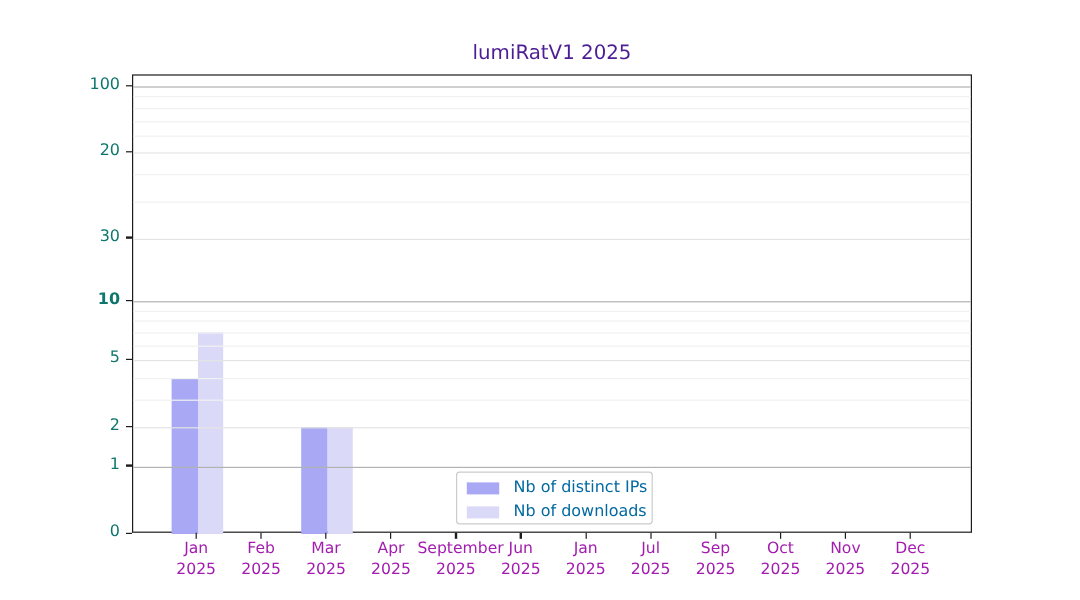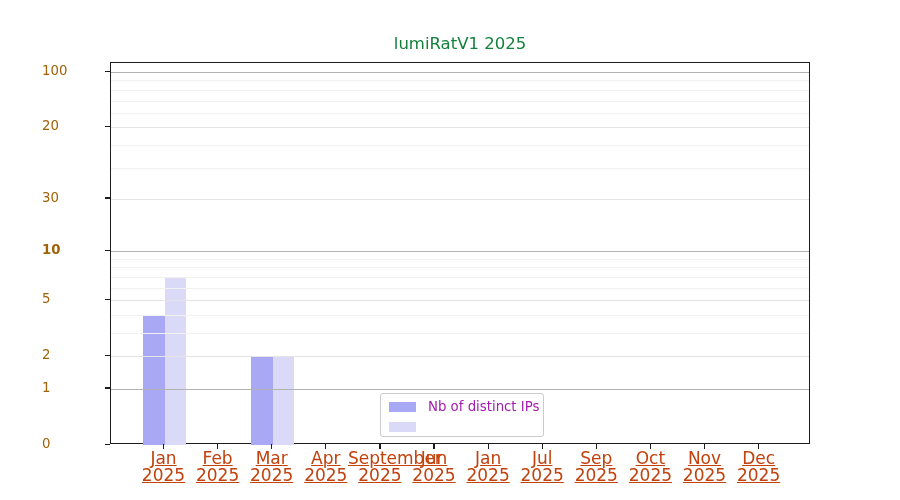--- a/index.html
+++ b/index.html
@@ -3,66 +3,67 @@
 <meta charset="utf-8">
 <style>
   html,body{margin:0;padding:0;background:#fff;}
   #figure{
     position:relative;width:900px;height:500px;background:#ffffff;
     font-family:"DejaVu Sans","Liberation Sans",sans-serif;color:#000;
     overflow:hidden;
   }
   #chart-title{
     position:absolute;left:110px;top:34px;width:700px;
-    text-align:center;font-size:16.5px;line-height:20px;color:#15803d;
+    text-align:center;font-size:16.5px;line-height:20px;color:#4c1d95;
   }
   #plot-area{
     position:absolute;left:110px;top:62px;width:700px;height:382px;
     border:1px solid #1c1c1c;box-sizing:border-box;background:#fff;
   }
   .gridline{position:absolute;left:0;right:0;height:1px;}
   .gridline.decade{background:#b2b2b2;}
   .gridline.major{background:#e4e4e4;}
   .gridline.minor{background:#f1f1f1;}
   .bar{position:absolute;}
   .ytick-mark{position:absolute;width:5px;height:1.3px;background:#1c1c1c;}
   .ytick-label{
-    position:absolute;width:58px;text-align:left;
-    font-size:13.3px;line-height:16px;color:#a16207;
+    position:absolute;width:58px;text-align:right;
+    font-size:13.3px;line-height:16px;color:#0f766e;
   }
   .xtick-mark{position:absolute;width:1.3px;height:4.5px;background:#1c1c1c;}
   .xtick-label{
     position:absolute;width:64px;text-align:center;
-    font-size:17px;line-height:16.5px;color:#c2410c;text-decoration:underline;
+    font-size:13px;line-height:16.5px;color:#a21caf;
   }
   #legend{
     position:absolute;left:269px;top:330px;width:164px;height:44px;
     background:rgba(255,255,255,0.9);border:1px solid #cccccc;border-radius:3px;
     box-sizing:border-box;z-index:5;
   }
   .legend-row{position:absolute;left:0;width:100%;height:20px;}
   .legend-swatch{position:absolute;left:8px;top:5px;width:27px;height:10px;}
   .legend-label{
     position:absolute;left:47px;top:0;font-size:13.3px;line-height:20px;
-    white-space:nowrap;color:#a21caf;
+    white-space:nowrap;color:#0369a1;
   }
 </style>
 </head>
 <body>
 
 <div id="figure">
   <div id="chart-title">lumiRatV1 2025</div>
   <div id="plot-area">
     <div id="legend">
         <div class="legend-row" style="top: 3px;">
           <div class="legend-swatch" style="background: rgb(168, 168, 244);"></div>
           <div class="legend-label">Nb of distinct IPs</div>
         </div>
         <div class="legend-row" style="top: 23px;">
           <div class="legend-swatch" style="background: rgb(218, 218, 248);"></div>
+          <div class="legend-label">Nb of downloads</div>
         </div>
       </div>
   <div class="bar" style="left: 32px; width: 21.5px; top: 251.948px; height: 130.052px; background: rgb(168, 168, 244);"></div>
       <div class="bar" style="left: 140.2px; width: 21.5px; top: 293.226px; height: 88.7742px; background: rgb(168, 168, 244);"></div>
       <div class="bar" style="left: 53.5px; width: 21.5px; top: 213.969px; height: 168.031px; background: rgb(218, 218, 248);"></div>
       <div class="bar" style="left: 161.7px; width: 21.5px; top: 293.226px; height: 88.7742px; background: rgb(218, 218, 248);"></div>
       <div class="gridline minor" style="top: 269.979px;"></div>
       <div class="gridline minor" style="top: 251.948px;"></div>
       <div class="gridline minor" style="top: 224.759px;"></div>
       <div class="gridline minor" style="top: 213.969px;"></div>

